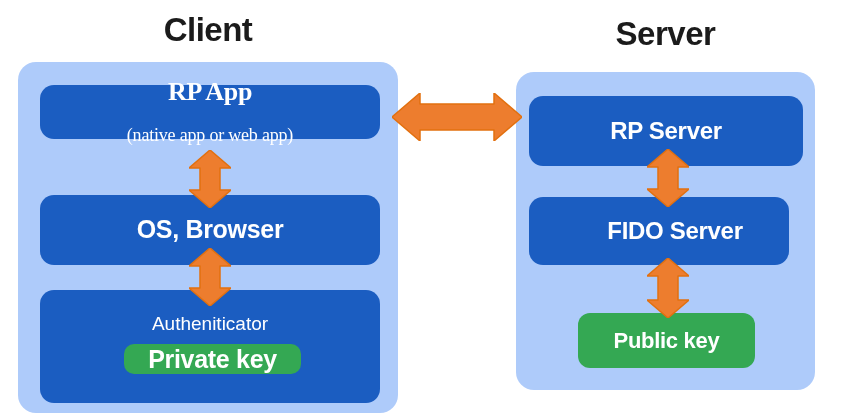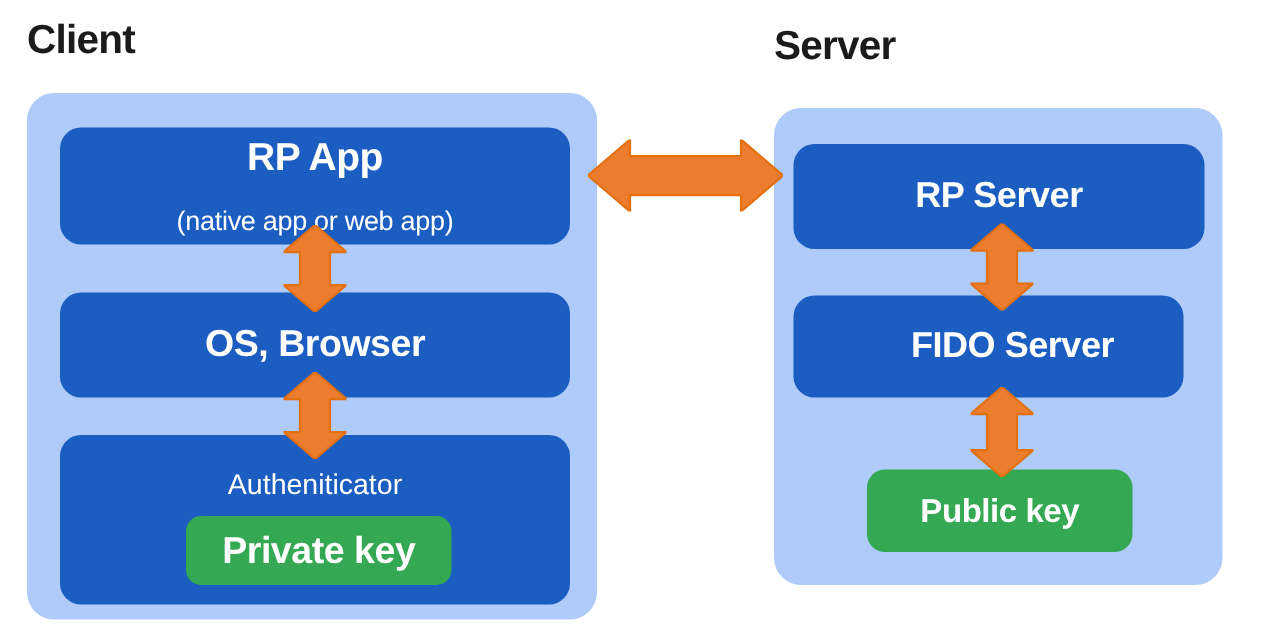--- a/index.html
+++ b/index.html
@@ -10,22 +10,22 @@
   }
   .stage {
     position: relative;
     width: 841px;
     height: 420px;
     background: #ffffff;
     overflow: hidden;
   }
   .title {
     position: absolute;
-    text-align: left;
-    font-size: 27px;
+    text-align: center;
+    font-size: 33px;
     font-weight: 700;
     color: #1b1b1b;
     letter-spacing: -0.5px;
   }
   .title.client { left: 18px; top: 11px; width: 380px; }
   .title.server { left: 516px; top: 15px; width: 299px; }
 
   .container {
     position: absolute;
     background: #aecbfa;
@@ -51,21 +51,21 @@
     font-weight: 700;
     letter-spacing: -0.3px;
     line-height: 1.1;
   }
   .box .sublabel {
     font-size: 18px;
     font-weight: 400;
     letter-spacing: -0.2px;
     margin-top: 18px;
   }
-  .box.rp-app      { left: 40px;  top: 85px;  width: 340px; height: 78px; }
+  .box.rp-app      { left: 40px;  top: 85px;  width: 340px; height: 54px; font-family: Liberation Serif, serif; }
   .box.rp-app .label { font-size: 26px; }
   .box.os-browser  { left: 40px;  top: 195px; width: 340px; height: 70px; }
   .box.authenticator {
     left: 40px; top: 290px; width: 340px; height: 113px;
     justify-content: flex-start;
     padding-top: 24px;
     box-sizing: border-box;
   }
   .box.authenticator .label {
     font-size: 19px;
@@ -81,21 +81,21 @@
     position: absolute;
     background: #34a853;
     color: #ffffff;
     display: flex;
     align-items: center;
     justify-content: center;
     font-weight: 700;
     letter-spacing: -0.3px;
     z-index: 3;
   }
-  .keybox.private { left: 124px; top: 344px; width: 177px; height: 46px; border-radius: 10px; font-size: 25px; }
+  .keybox.private { left: 124px; top: 344px; width: 177px; height: 30px; border-radius: 10px; font-size: 25px; }
   .keybox.public  { left: 578px; top: 313px; width: 177px; height: 55px; border-radius: 12px; font-size: 22px; }
 
   .arrow {
     position: absolute;
     z-index: 5;
   }
   .arrow.h-main   { left: 392px; top: 93px; }
   .arrow.c1       { left: 189px; top: 150px; }
   .arrow.c2       { left: 189px; top: 248px; }
   .arrow.s1       { left: 647px; top: 149px; }

